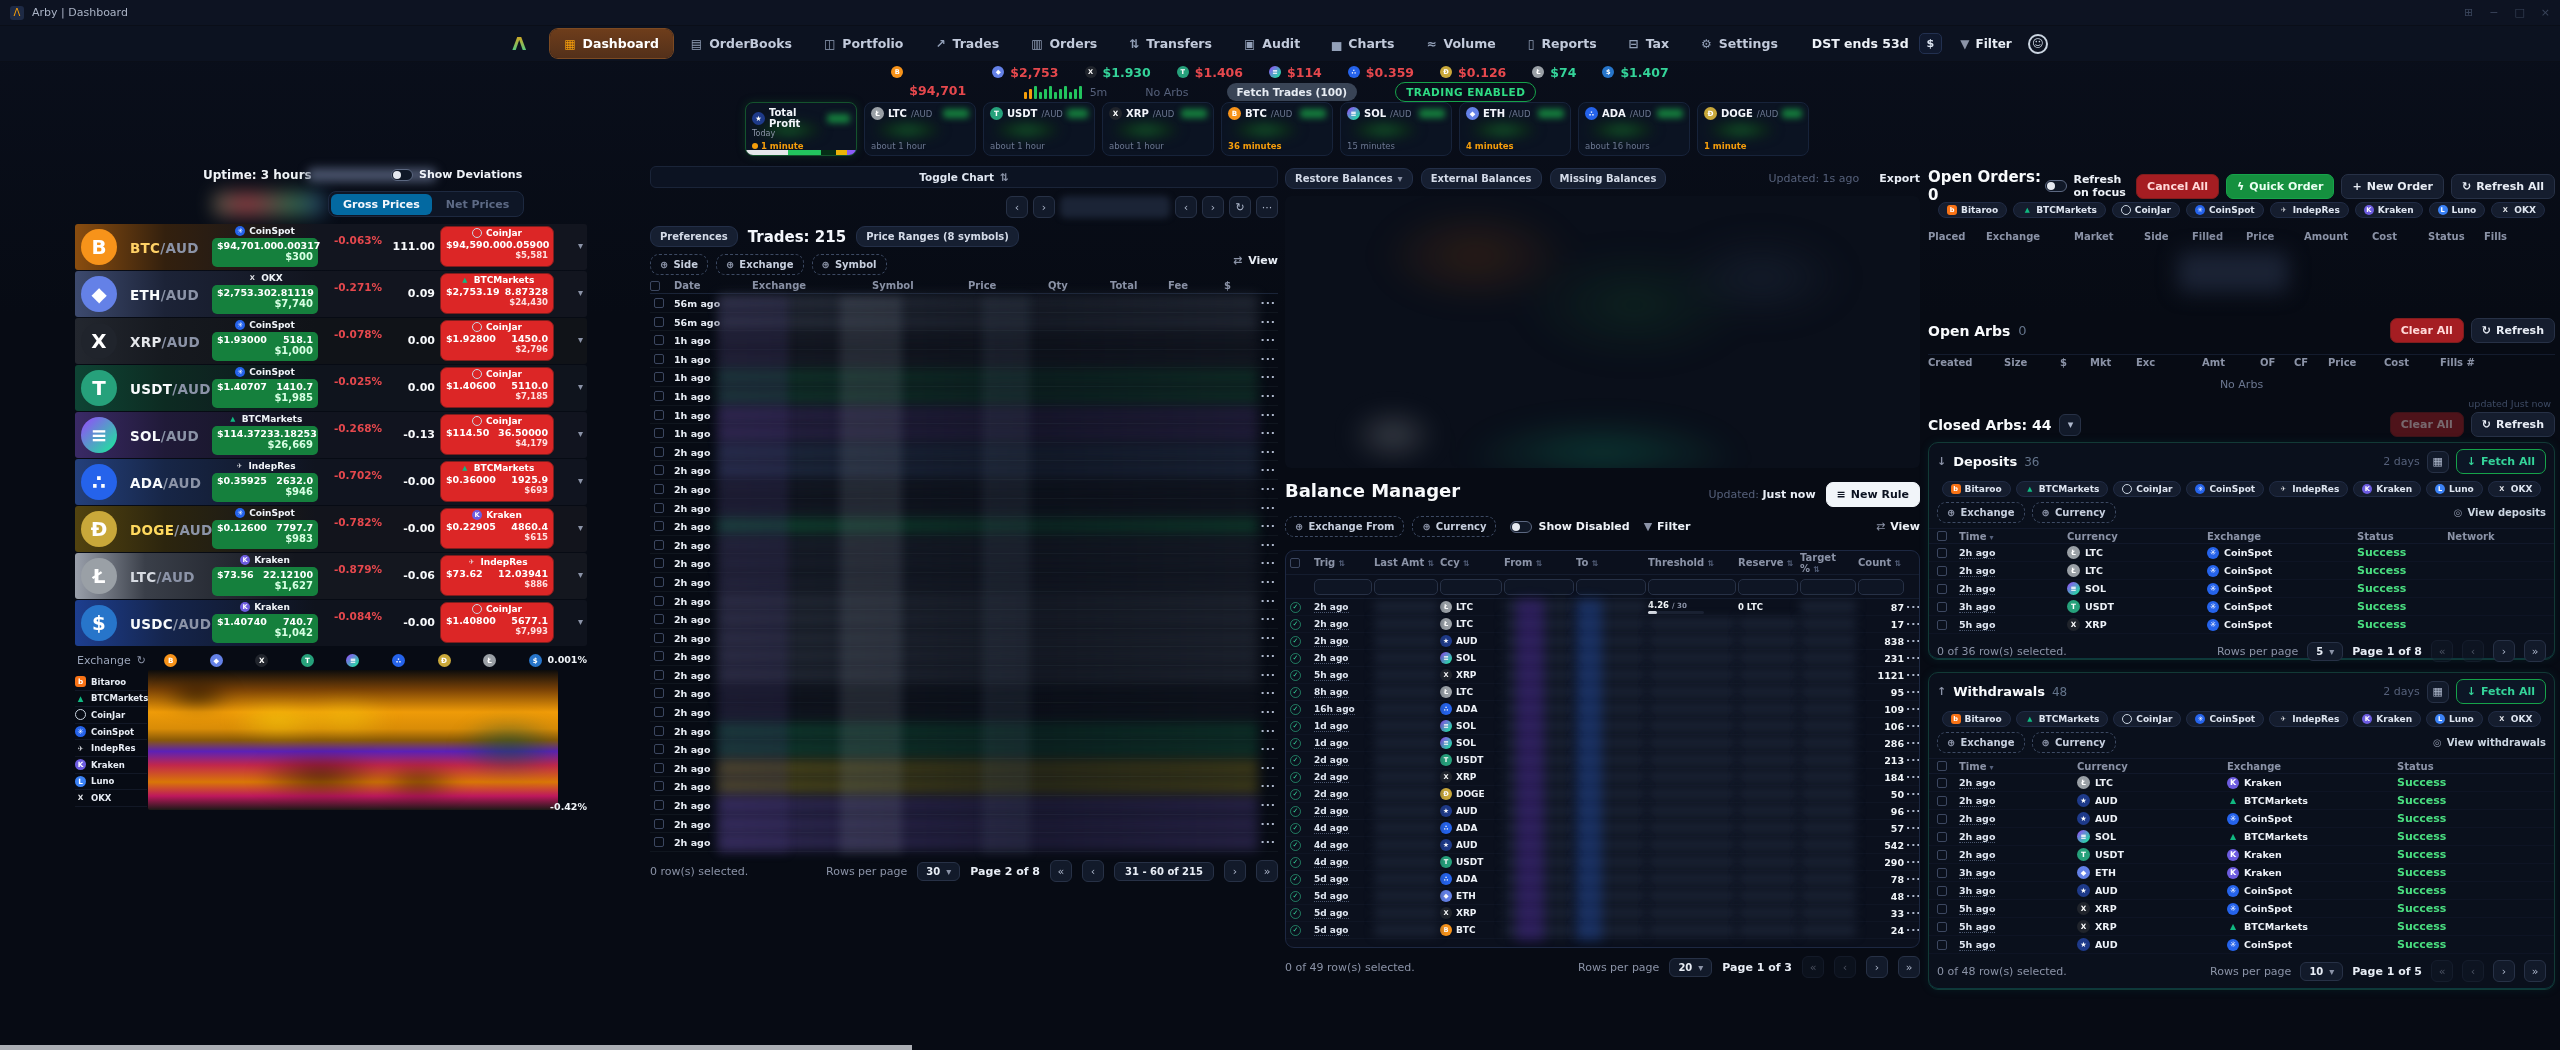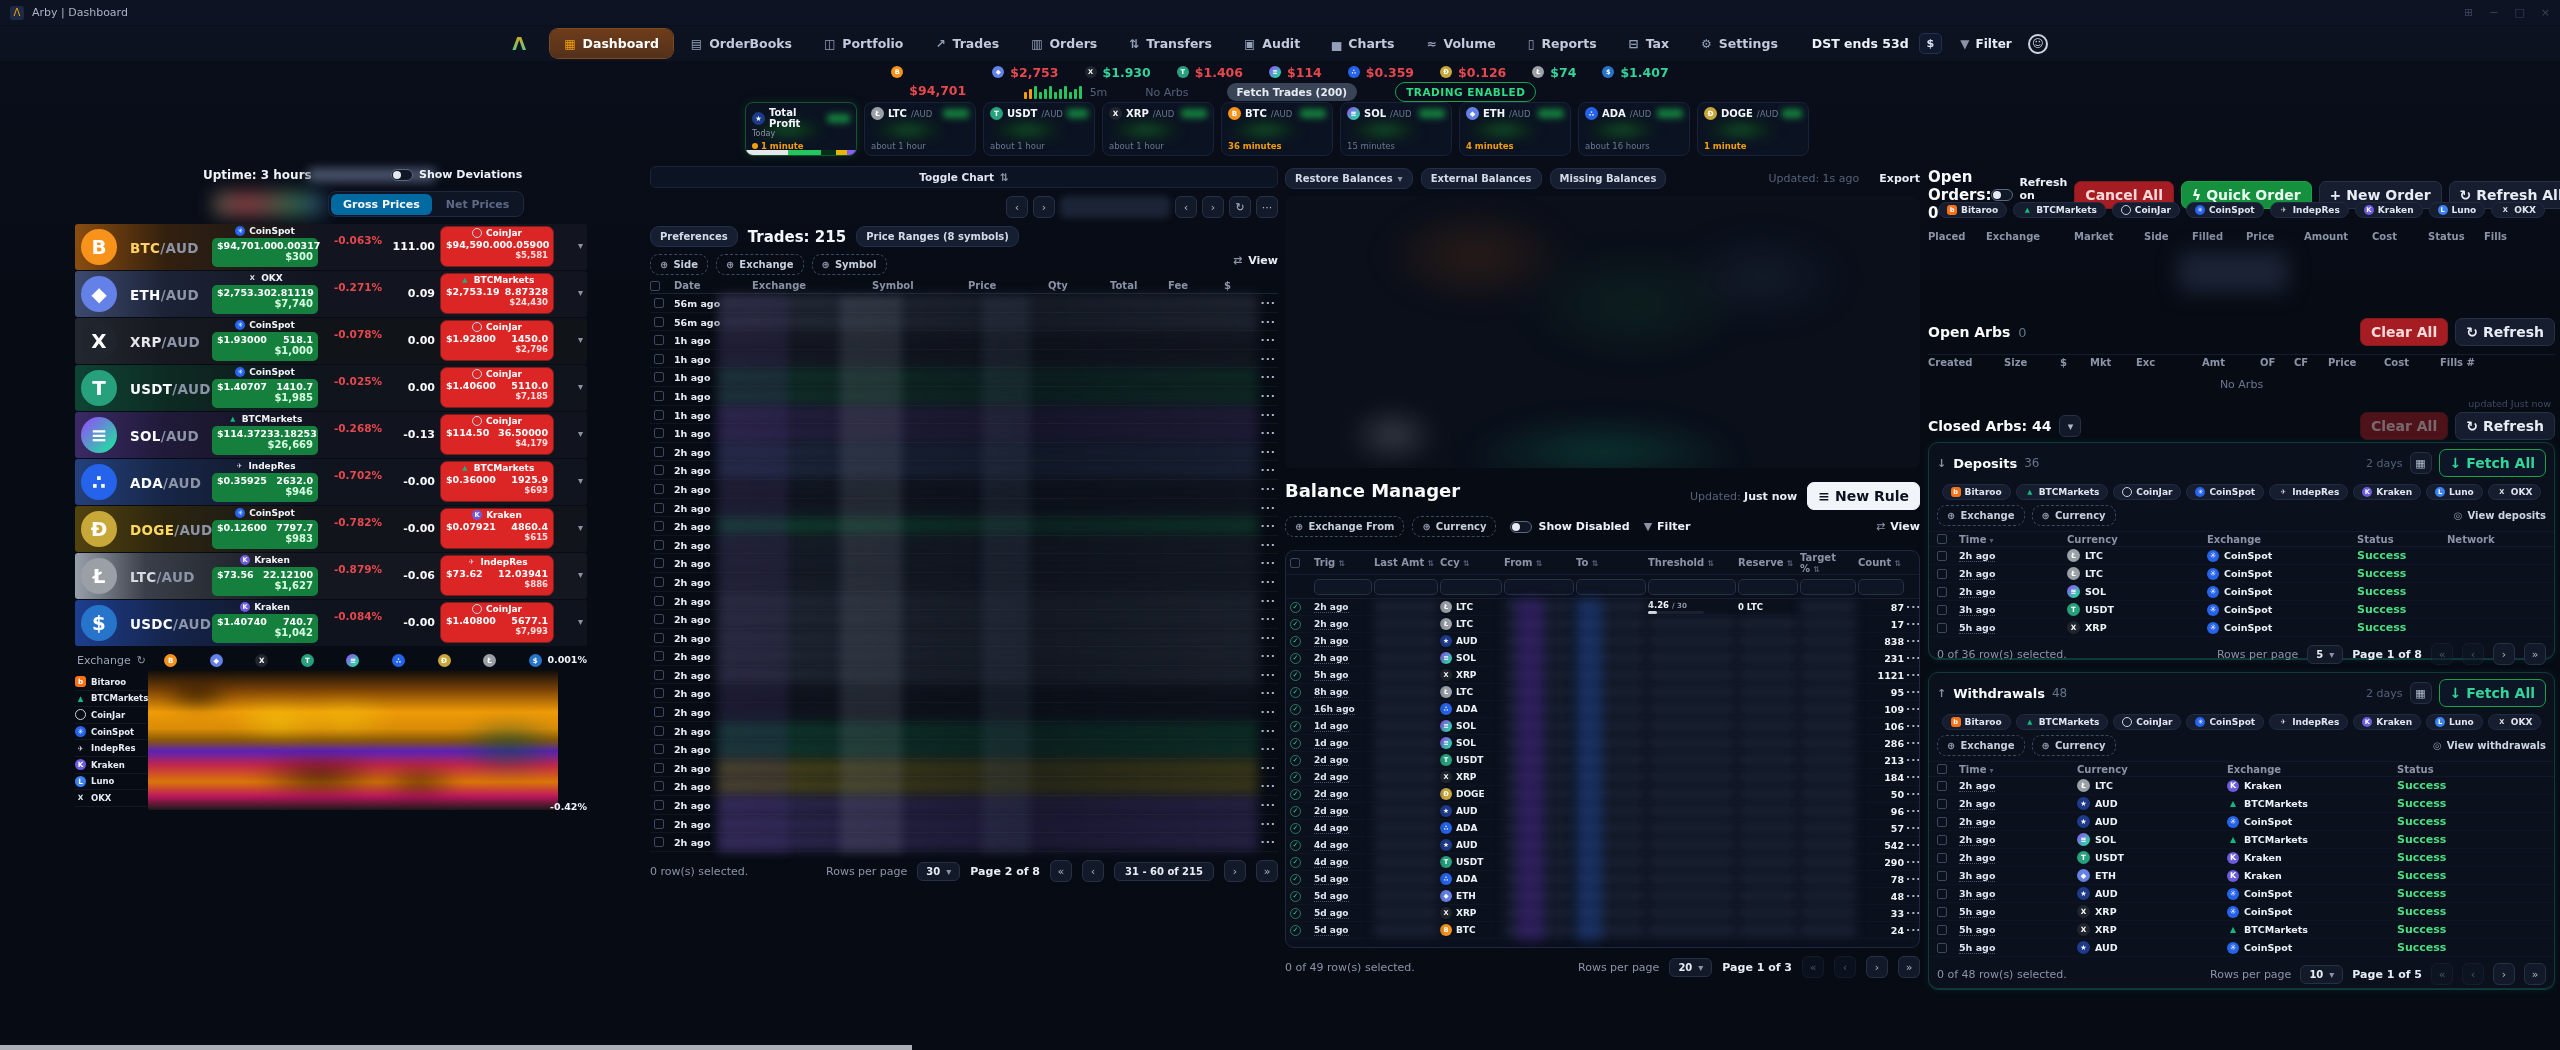--- a/index.html
+++ b/index.html
@@ -99,21 +99,21 @@
     radial-gradient(70px 26px at 48% 34%,#f5d90a77,transparent 70%),
     radial-gradient(90px 30px at 42% 76%,#0009,transparent 75%),
     radial-gradient(70px 40px at 88% 55%,#064e3b99,transparent 75%),
     radial-gradient(60px 24px at 66% 80%,#0008,transparent 75%),
     radial-gradient(50px 20px at 12% 18%,#000a,transparent 75%);filter:blur(8px)}
   #hm-max{position:absolute;right:0px;top:2px;color:#f1f5f9;font-weight:bold;font-size:9.5px}
   #hm-min{position:absolute;right:0px;bottom:2px;color:#f1f5f9;font-weight:bold;font-size:9.5px}
   
   .chip{display:inline-flex;align-items:center;gap:5px;background:#161f31;border:1px solid #232f48;color:#d4dbe8;border-radius:9px;padding:4px 9px;font-weight:bold;font-size:10px;cursor:pointer;white-space:nowrap}
   .chip.dashed{background:transparent;border:1px dashed #3d4a63;border-radius:9px;color:#c6cedd}
-  .btn{display:inline-flex;align-items:center;gap:5px;border-radius:7px;padding:5px 10px;font-weight:bold;font-size:14px;cursor:pointer;border:1px solid #273146;background:#151d2e;color:#e8edf5;white-space:nowrap}
+  .btn{display:inline-flex;align-items:center;gap:5px;border-radius:7px;padding:5px 10px;font-weight:bold;font-size:11px;cursor:pointer;border:1px solid #273146;background:#151d2e;color:#e8edf5;white-space:nowrap}
   .btn.red{background:#a51d22;border-color:#7f1d1d;color:#ffd9d9}
   .btn.red.dim{opacity:.45}
   .btn.green{background:#15903f;border-color:#16a34a;color:#eafff2}
   .btn.white{background:#f1f5f9;border-color:#f1f5f9;color:#0b1220}
   .btn.greenline{background:#0c1626;border:1px solid #16a34a;color:#34d399}
   .sqbtn{width:22px;height:22px;border:1px solid #273146;border-radius:6px;background:#121a2a;color:#aeb8cc;display:inline-flex;align-items:center;justify-content:center;font-size:11px;cursor:pointer;flex:none}
   .sqbtn.dis{opacity:.4}
   .checkbox{width:10px;height:10px;border:1px solid #3c4760;border-radius:2px;background:transparent;flex:none;cursor:pointer}
   .thead{color:#8b93a7;font-weight:bold;font-size:10px}
   .menu3{color:#aeb8cc;font-weight:bold;letter-spacing:1px;cursor:pointer}
@@ -346,21 +346,21 @@
           <i style="height: 7px; background: rgb(34, 197, 94);"></i>
           <i style="height: 10px; background: rgb(34, 197, 94);"></i>
           <i style="height: 13px; background: rgb(34, 197, 94);"></i>
           <i style="height: 7px; background: rgb(34, 197, 94);"></i>
           <i style="height: 10px; background: rgb(34, 197, 94);"></i>
           <i style="height: 13px; background: rgb(34, 197, 94);"></i>
         </span>
       <span class="dimtxt">5m</span>
     </span>
     <span class="dimtxt">No Arbs</span>
-    <span class="pill-gray">Fetch Trades (200)</span>
+    <span class="pill-gray">Fetch Trades (100)</span>
     <span class="pill-green">TRADING ENABLED</span>
   </div>
 
   <div id="minicards">
       <div class="mcard profit">
         <div class="mc-top">
           <span class="cico" style="height: 13px; width: 13px; font-size: 7.15px; background: rgb(30, 58, 138);">★</span>
           <span class="mc-name">Total Profit</span>
           <span class="mc-pill"></span>
         </div>
@@ -661,21 +661,21 @@
             <div class="bb-l2">$983</div>
           </div>
           <span class="pdev">-0.782%</span>
           <span class="pmid">-0.00</span>
           <div class="sellbox">
             <div class="sx-hdr">
               <span class="xico" style="height: 10px; width: 10px; font-size: 6.6px; background: rgb(109, 92, 224);">K</span>
               <span>Kraken</span>
             </div>
             <div class="bb-l1">
-              <span>$0.07921</span>
+              <span>$0.22905</span>
               <span>4860.4</span>
             </div>
             <div class="sb-l2">$615</div>
           </div>
           <span class="pchev">▾</span>
         </div>
         <div class="prow row-LTC">
           <span class="pic"><span class="cico" style="height: 36px; width: 36px; font-size: 19.8px; background: rgb(154, 160, 166);">Ł</span></span>
           <span class="pname"><span style="color: rgb(215, 219, 226);">LTC</span><span class="q">/AUD</span></span>
           <div class="buyx">

